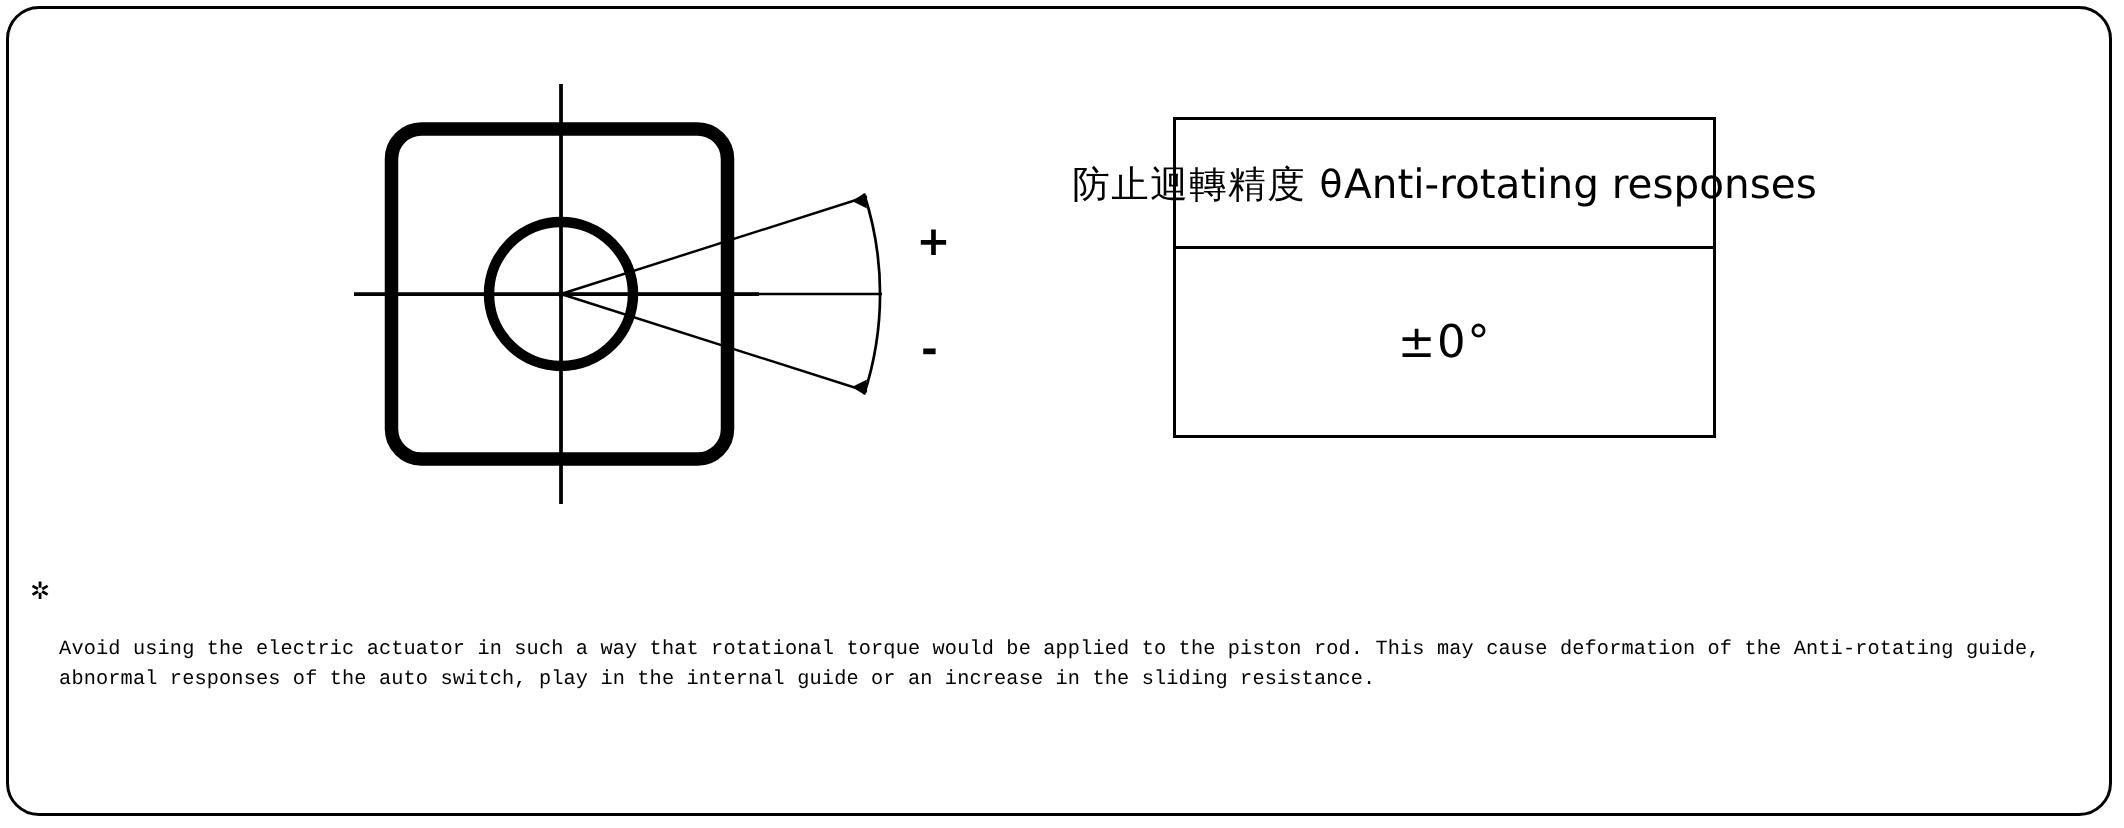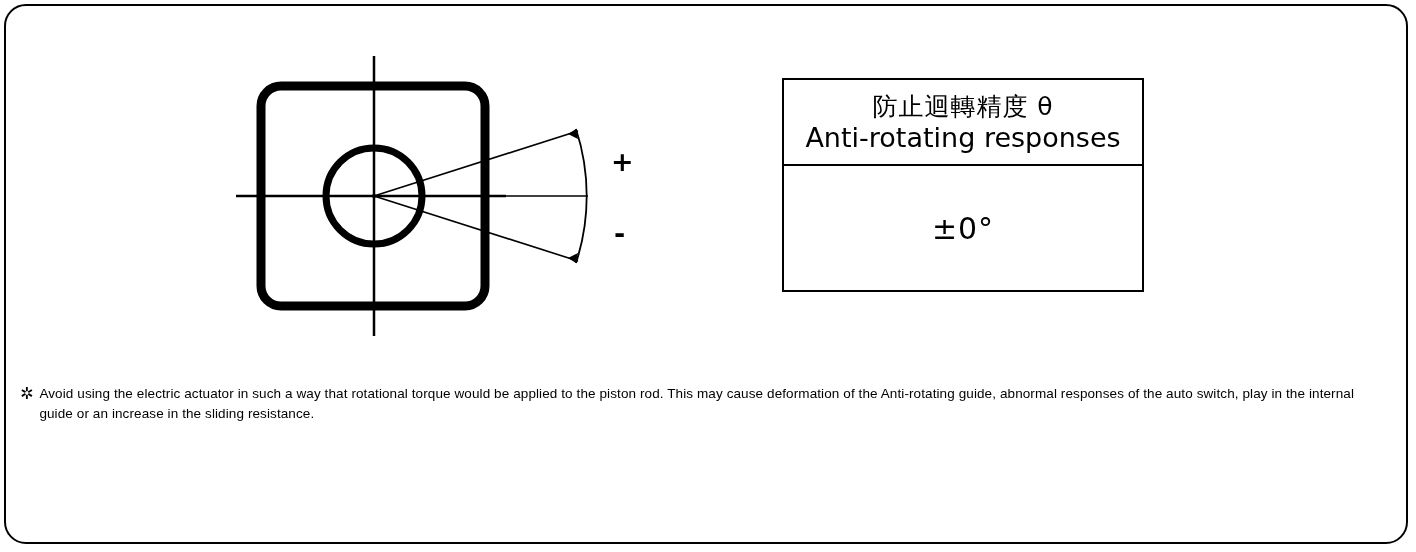--- a/index.html
+++ b/index.html
@@ -51,21 +51,21 @@
     height: 214px;
     box-sizing: border-box;
     border: 2px solid #000000;
     background: #ffffff;
   }
   .spec-head {
     height: 86px;
     box-sizing: border-box;
     border-bottom: 2px solid #000000;
     display: flex;
-    flex-direction: column;
+    flex-direction: row;
     align-items: center;
     justify-content: center;
     padding-top: 2px;
   }
   .spec-head .cn {
     font-family: "DejaVu Sans", sans-serif;
     font-size: 25px;
     line-height: 1.15;
     letter-spacing: 1px;
     white-space: nowrap;
@@ -99,25 +99,26 @@
     align-items: flex-start;
   }
   .note-mark {
     font-size: 16px;
     line-height: 20px;
     margin-right: 6px;
     flex: 0 0 auto;
     font-family: "DejaVu Sans", sans-serif;
   }
   .note-text {
-    font-family: Liberation Sans, sans-serif;
+    font-family: Liberation Mono, monospace;
     font-size: 13.5px;
     line-height: 20px;
     letter-spacing: 0.1px;
     max-width: 1340px;
+    margin-top: 40px;
   }
 
   
   .sign {
     font-family: "DejaVu Sans", sans-serif;
     font-weight: bold;
     font-size: 27px;
   }
 </style>
 </head>

